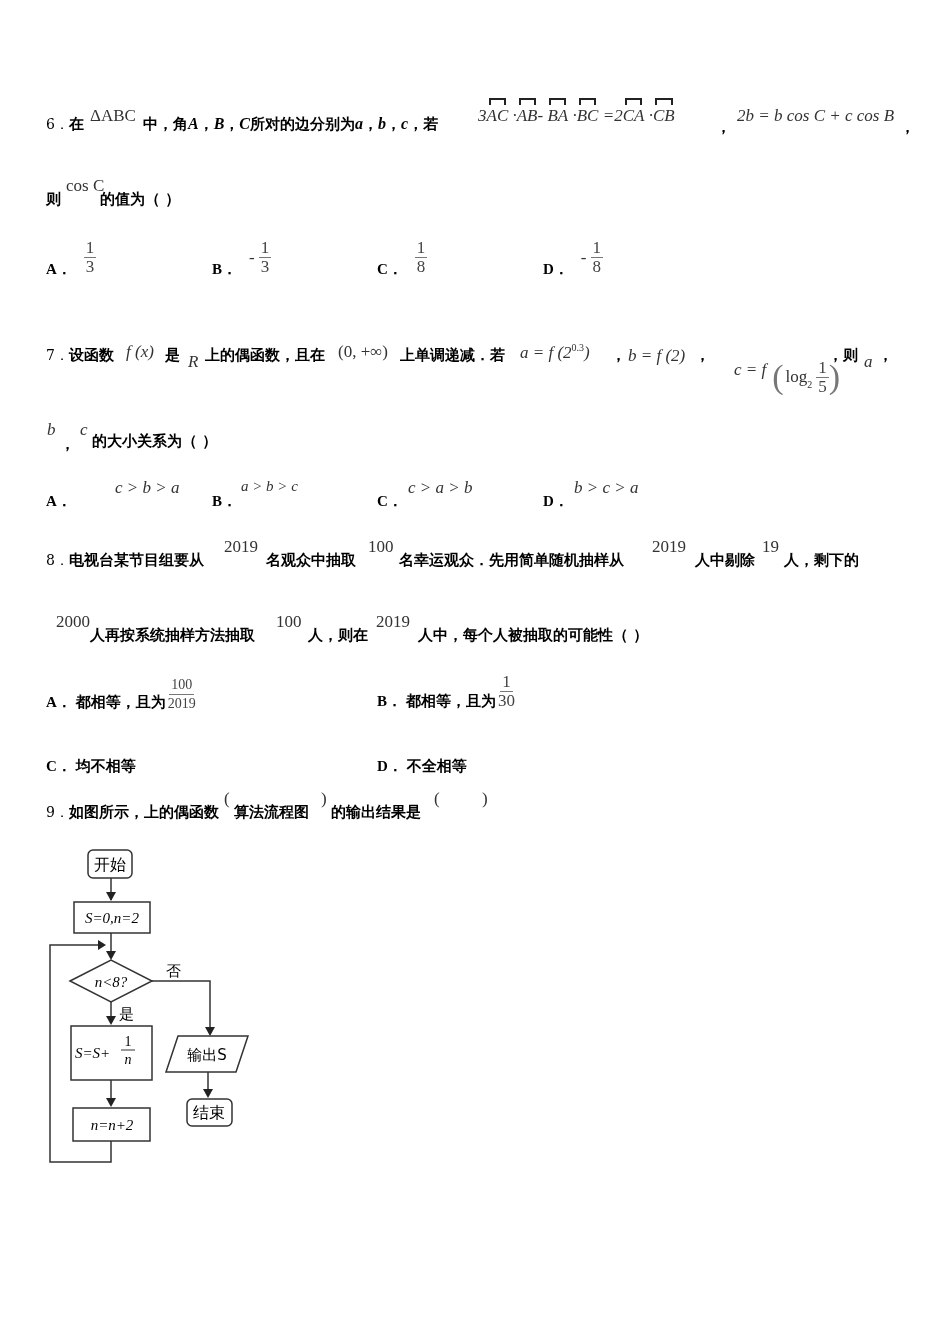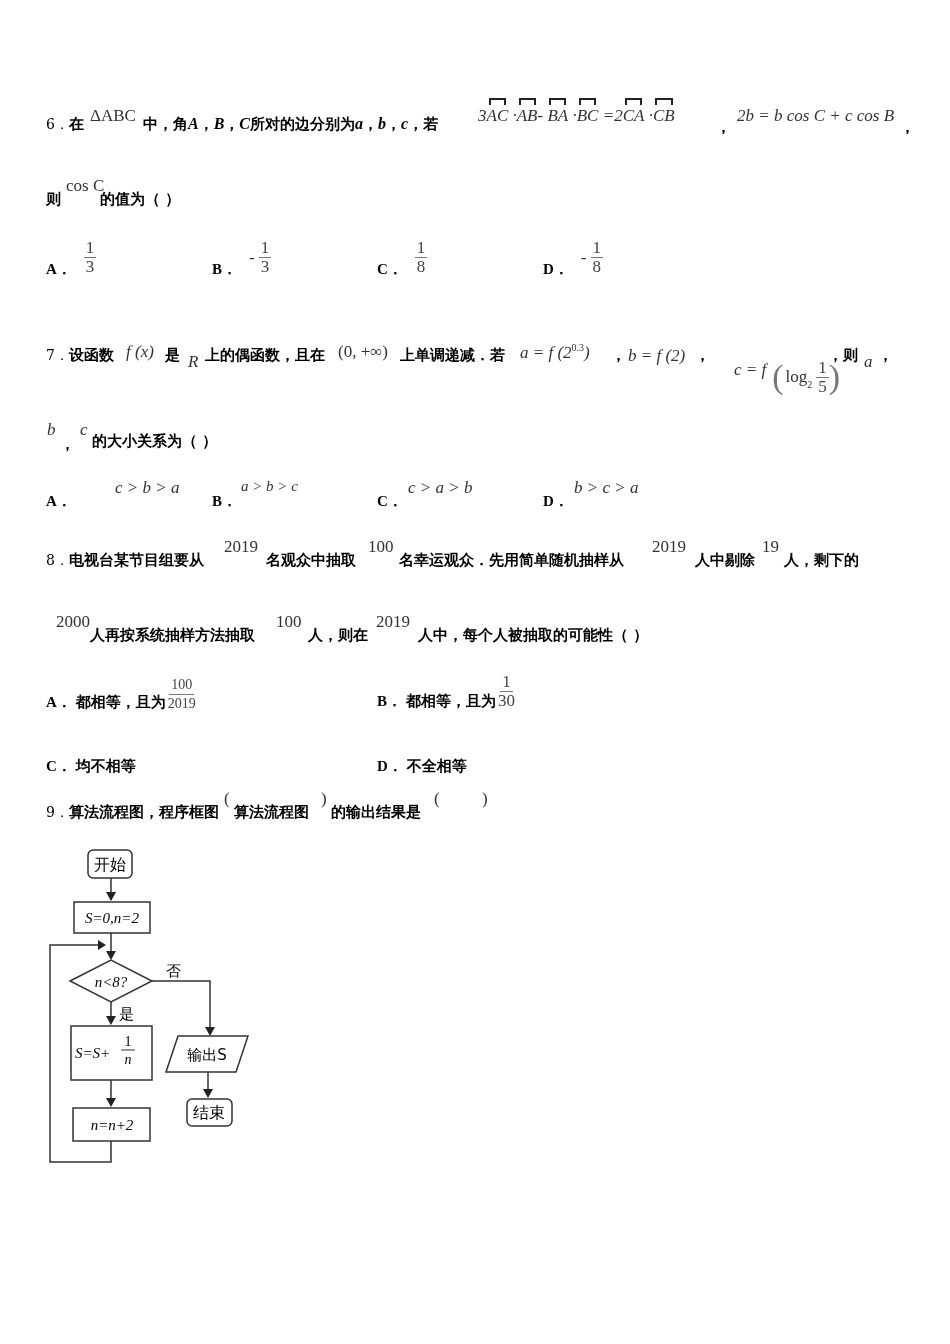--- a/index.html
+++ b/index.html
@@ -173,21 +173,21 @@
   <div class="abs" style="left:46px;top:756px;">
     <span class="lbl">C．</span><span class="cn" style="margin-left:4px;text-align:center;">均不相等</span>
   </div>
   <div class="abs" style="left:377px;top:756px;">
     <span class="lbl">D．</span><span class="cn" style="margin-left:4px;">不全相等</span>
   </div>
 </div>
 
 <div>
   <div class="abs cn" style="left:46px;top:803px;">
-    <span class="num">9．</span><span>算法流程图，程序框图</span>
+    <span class="num">9．</span><span>如图所示，上的偶函数</span>
   </div>
   <span class="abs mr" style="left:224px;top:789px;">(</span>
   <span class="abs cn" style="left:234px;top:803px;">算法流程图</span>
   <span class="abs mr" style="left:321px;top:789px;">)</span>
   <span class="abs cn" style="left:331px;top:803px;">的输出结果是</span>
   <span class="abs mr" style="left:434px;top:789px;">(</span>
   <span class="abs mr" style="left:482px;top:789px;">)</span>
 
   <svg class="abs" style="left:0;top:0;" width="300" height="1200">
     <defs>

